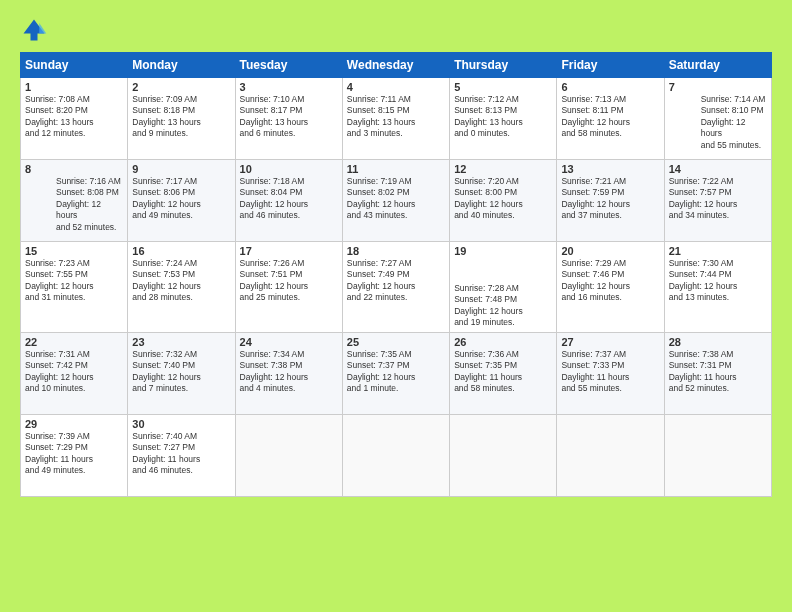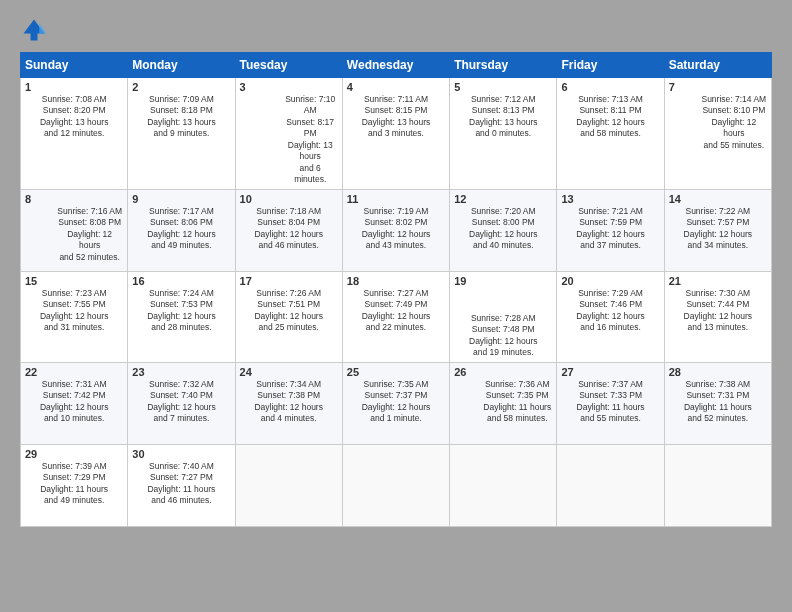--- a/index.html
+++ b/index.html
@@ -7,21 +7,21 @@
       font-family: Arial, sans-serif;
       background: #fff;
       width: 792px;
       height: 612px;
       overflow: hidden;
     }
     .page {
       width: 792px;
       height: 612px;
       padding: 16px 20px 10px 20px;
-      background: #a3a3a3;
+      background: #bef264;
     }
     .header {
       display: flex;
       justify-content: space-between;
       align-items: flex-start;
       margin-bottom: 8px;
     }
     .logo {
       display: flex;
       align-items: center;
@@ -87,21 +87,20 @@
     .day-number {
       font-size: 11px;
       font-weight: bold;
       display: block;
       margin-bottom: 1px;
     }
     .day-info {
       font-size: 8.5px;
       line-height: 1.35;
       color: #333;
-      text-align: center;
     }
     .empty-cell {
       background: #f9f9f9 !important;
     }
   </style>
 </head>
 <body>
 
 <div class="page">
   <div class="header">
@@ -144,21 +143,21 @@
           </td>
           <td>
             <span class="day-number">2</span>
             <div class="day-info" style="white-space: pre-line;">Sunrise: 7:09 AM
 Sunset: 8:18 PM
 Daylight: 13 hours
 and 9 minutes.</div>
           </td>
           <td>
             <span class="day-number">3</span>
-            <div class="day-info" style="white-space: pre-line; margin-left: 43px;">Sunrise: 7:10 AM
+            <div class="day-info" style="white-space: pre-line;">Sunrise: 7:10 AM
 Sunset: 8:17 PM
 Daylight: 13 hours
 and 6 minutes.</div>
           </td>
           <td>
             <span class="day-number">4</span>
             <div class="day-info" style="white-space: pre-line;">Sunrise: 7:11 AM
 Sunset: 8:15 PM
 Daylight: 13 hours
 and 3 minutes.</div>
@@ -311,21 +310,21 @@
           </td>
           <td style="background: rgb(245, 247, 250);">
             <span class="day-number">25</span>
             <div class="day-info" style="white-space: pre-line;">Sunrise: 7:35 AM
 Sunset: 7:37 PM
 Daylight: 12 hours
 and 1 minute.</div>
           </td>
           <td style="background: rgb(245, 247, 250);">
             <span class="day-number">26</span>
-            <div class="day-info" style="white-space: pre-line; margin-left: 28px;">Sunrise: 7:36 AM
+            <div class="day-info" style="white-space: pre-line;">Sunrise: 7:36 AM
 Sunset: 7:35 PM
 Daylight: 11 hours
 and 58 minutes.</div>
           </td>
           <td style="background: rgb(245, 247, 250);">
             <span class="day-number">27</span>
             <div class="day-info" style="white-space: pre-line;">Sunrise: 7:37 AM
 Sunset: 7:33 PM
 Daylight: 11 hours
 and 55 minutes.</div>

